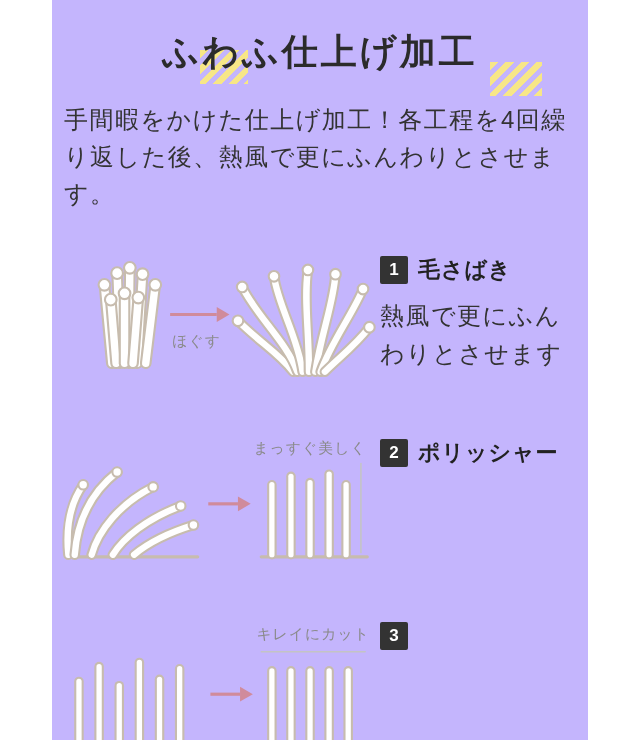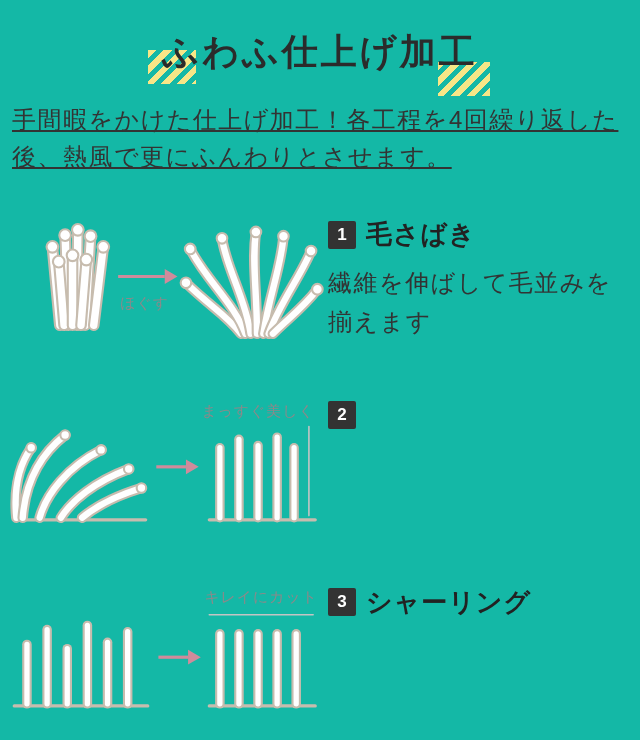--- a/index.html
+++ b/index.html
@@ -3,23 +3,23 @@
 <meta charset="utf-8">
 <style>
   * { margin:0; padding:0; box-sizing:border-box; }
   html,body { background:#ffffff; }
   body {
     font-family:"Liberation Sans","DejaVu Sans",sans-serif;
     color:#333333;
   }
   .page {
     position:relative;
-    width:640px;
+    width:536px;
     height:740px;
-    background:#14b8a6;
+    background:#c4b5fd;
     overflow:hidden;
     margin:0 auto;
   }
   .header {
     position:relative;
     padding-top:28px;
     text-align:center;
   }
   .title {
     position:relative;
@@ -36,21 +36,20 @@
     background:repeating-linear-gradient(135deg,#f7e687 0 6px,rgba(255,255,255,0) 6px 11px);
   }
   .stripe-left  { left:148px; top:50px; width:48px; height:34px; }
   .stripe-right { left:438px; top:62px; width:52px; height:34px; }
   .intro {
     margin:24px 12px 0;
     font-size:24px;
     line-height:1.55;
     letter-spacing:1.5px;
     color:#333333;
-    text-decoration:underline;
   }
   .steps {
     margin-top:40px;
     padding:0 10px;
     display:flex;
     flex-direction:column;
     gap:46px;
   }
   .step {
     display:flex;
@@ -74,21 +73,21 @@
     background:#333333;
     color:#ffffff;
     font-size:17px;
     font-weight:bold;
     display:flex;
     align-items:center;
     justify-content:center;
     border-radius:2px;
   }
   .head-label {
-    font-size:26px;
+    font-size:22px;
     font-weight:bold;
     color:#222222;
     letter-spacing:1px;
   }
   .desc {
     margin-top:12px;
     font-size:24px;
     line-height:1.62;
     letter-spacing:1.5px;
     color:#333333;
@@ -174,21 +173,21 @@
               <path d="M248,112 C 262,98 276,88 290,70" stroke="#fff" stroke-width="6"></path>
               <circle cx="290" cy="70" r="5" fill="#fff" stroke="#c7bcae" stroke-width="2"></circle>
           </g>
         </svg>
       </div>
       <div class="step-text">
         <div class="step-head">
           <span class="badge">1</span>
           <span class="head-label">毛さばき</span>
         </div>
-        <p class="desc">繊維を伸ばして毛並みを揃えます</p>
+        <p class="desc">熱風で更にふんわりとさせます</p>
       </div>
     </section>
 
     <section class="step">
       <div class="illust">
         <svg viewBox="0 0 300 130" xmlns="http://www.w3.org/2000/svg">
           <g stroke-linecap="round" fill="none">
             <line x1="4" y1="114" x2="128" y2="114" stroke="#c7bcae" stroke-width="3"></line>
             <path d="M6,112 C 4,92 6,66 20,46" stroke="#c7bcae" stroke-width="10"></path>
               <path d="M6,112 C 4,92 6,66 20,46" stroke="#fff" stroke-width="6"></path>
@@ -223,20 +222,21 @@
             <line x1="252" y1="36" x2="252" y2="112" stroke="#c7bcae" stroke-width="9"></line>
               <line x1="252" y1="36" x2="252" y2="112" stroke="#fff" stroke-width="5"></line>
             <line x1="268" y1="46" x2="268" y2="112" stroke="#c7bcae" stroke-width="9"></line>
               <line x1="268" y1="46" x2="268" y2="112" stroke="#fff" stroke-width="5"></line>
           </g>
         </svg>
       </div>
       <div class="step-text">
         <div class="step-head">
           <span class="badge">2</span>
+          <span class="head-label">ポリッシャー</span>
         </div>
       </div>
     </section>
 
     <section class="step">
       <div class="illust">
         <svg viewBox="0 0 300 130" xmlns="http://www.w3.org/2000/svg">
           <g stroke-linecap="round" fill="none">
             <line x1="4" y1="116" x2="130" y2="116" stroke="#c7bcae" stroke-width="3"></line>
             <line x1="16" y1="58" x2="16" y2="114" stroke="#c7bcae" stroke-width="9"></line>
@@ -269,19 +269,18 @@
             <line x1="252" y1="48" x2="252" y2="114" stroke="#c7bcae" stroke-width="9"></line>
               <line x1="252" y1="48" x2="252" y2="114" stroke="#fff" stroke-width="5"></line>
             <line x1="270" y1="48" x2="270" y2="114" stroke="#c7bcae" stroke-width="9"></line>
               <line x1="270" y1="48" x2="270" y2="114" stroke="#fff" stroke-width="5"></line>
           </g>
         </svg>
       </div>
       <div class="step-text">
         <div class="step-head">
           <span class="badge">3</span>
-          <span class="head-label">シャーリング</span>
         </div>
       </div>
     </section>
 
   </div>
 </div>
 
 </body></html>

